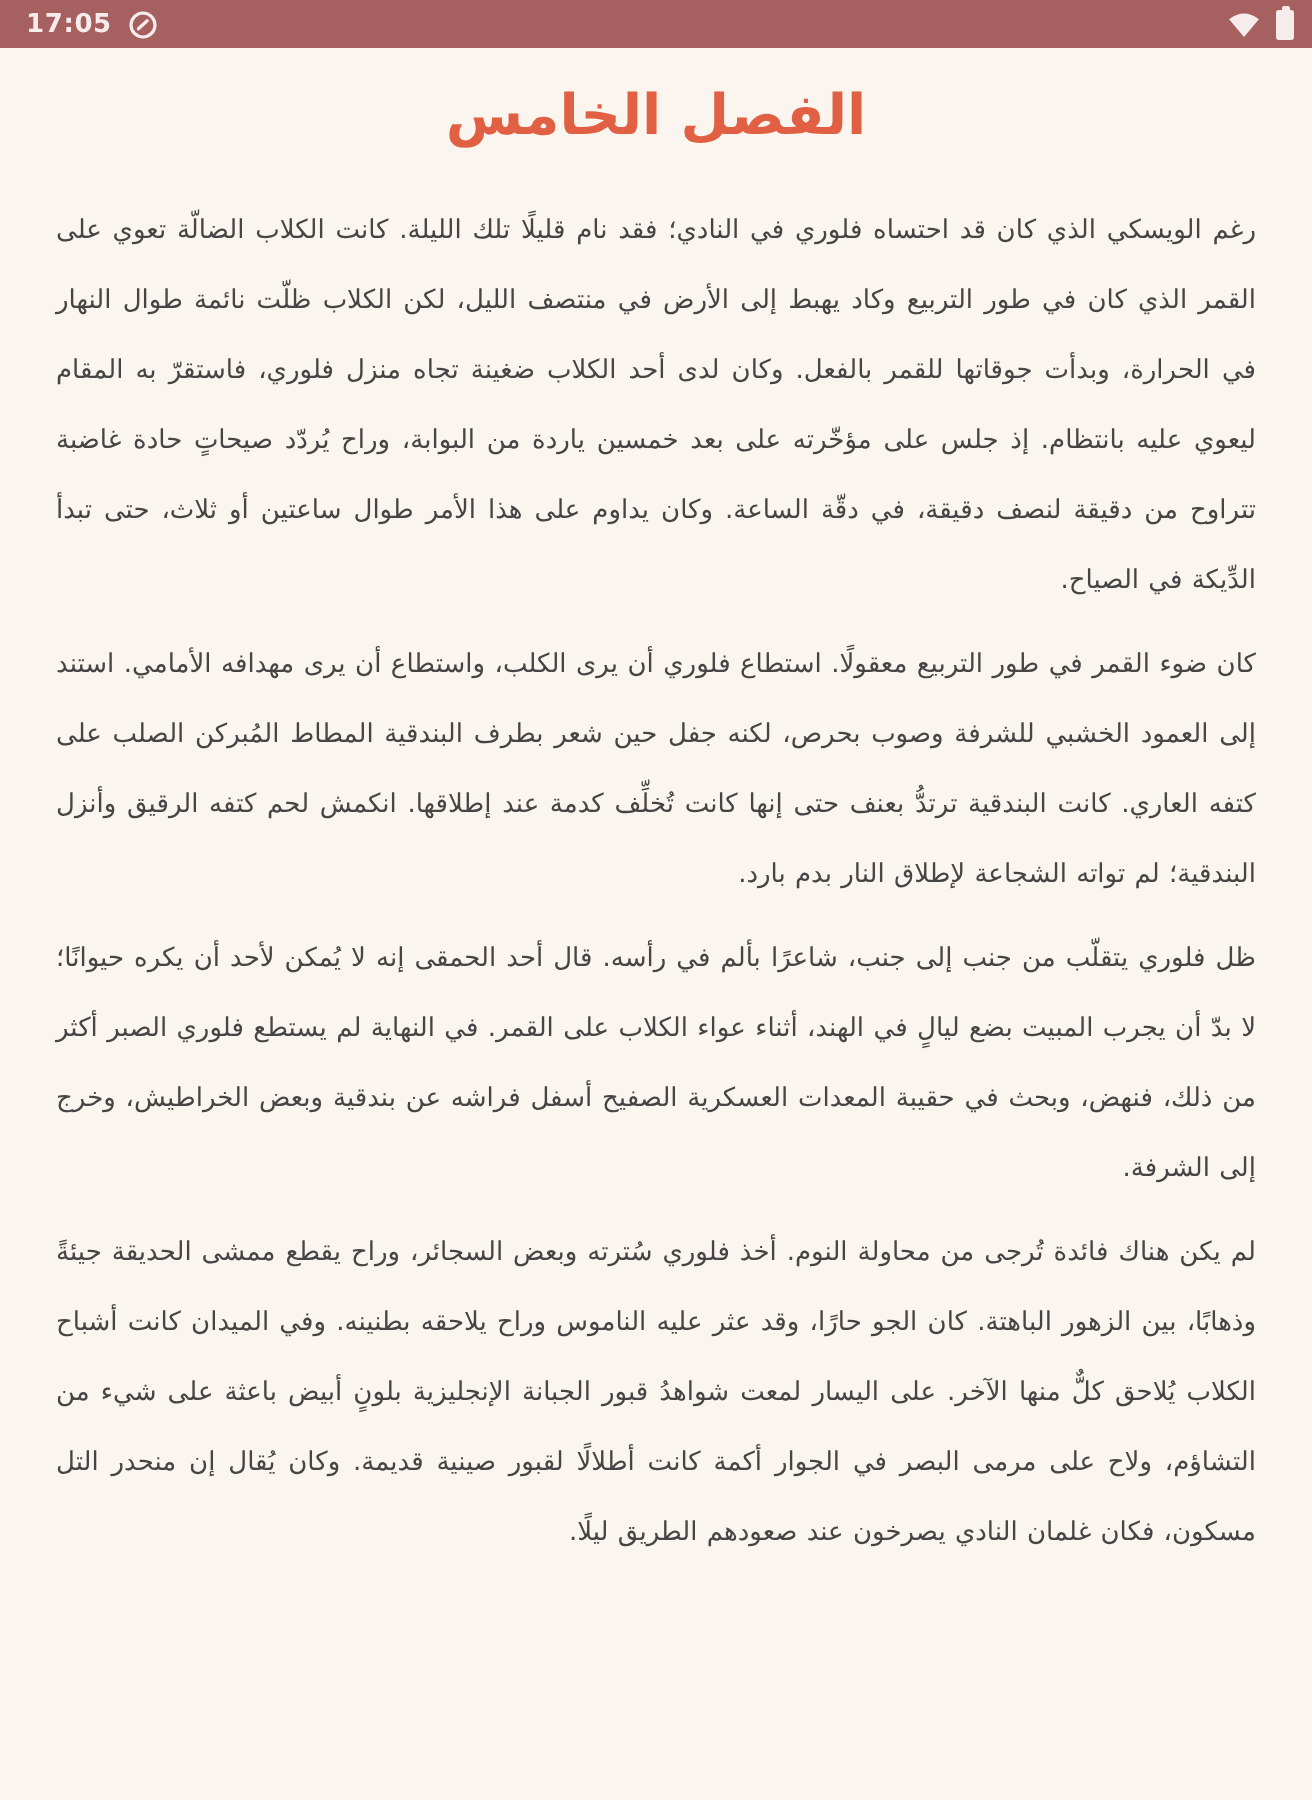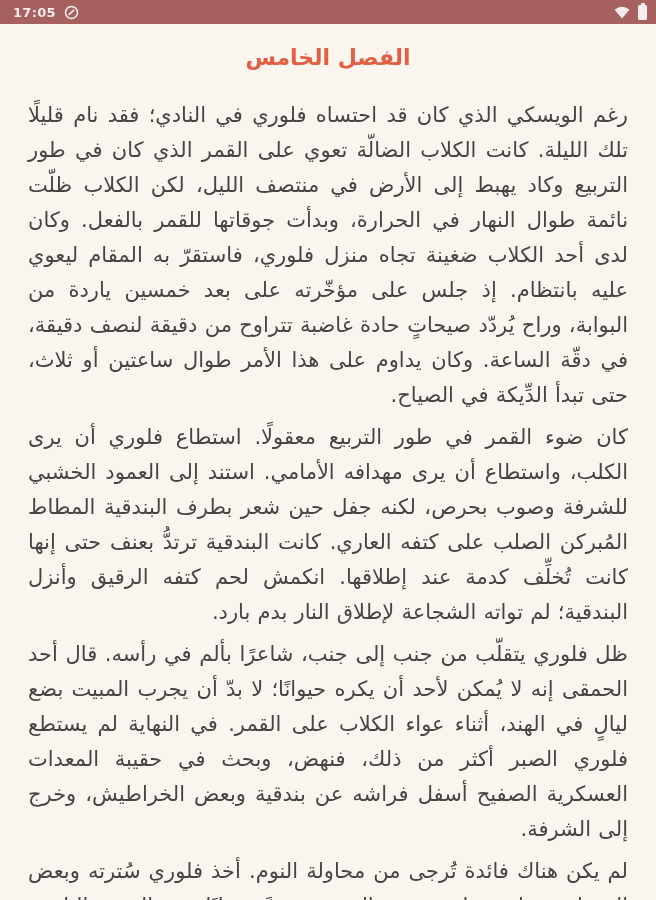--- a/index.html
+++ b/index.html
@@ -45,24 +45,24 @@
   
   .page{
     direction:rtl;
     padding:0 28px;
     color:var(--body-text,#454545);
   }
   .chapter-title{
     margin:16px 0 22px;
     text-align:center;
     color:var(--title,#e16043);
-    font-size:22px;line-height:36px;font-weight:700;
+    font-size:28px;line-height:36px;font-weight:700;
   }
   .para{
-    font-size:21px;
+    font-size:13px;
     line-height:35px;
     text-align:justify;
     margin-bottom:7px;
     word-spacing:.5px;
   }
 </style>
 </head>
 <body>
 
 <div class="screen">

